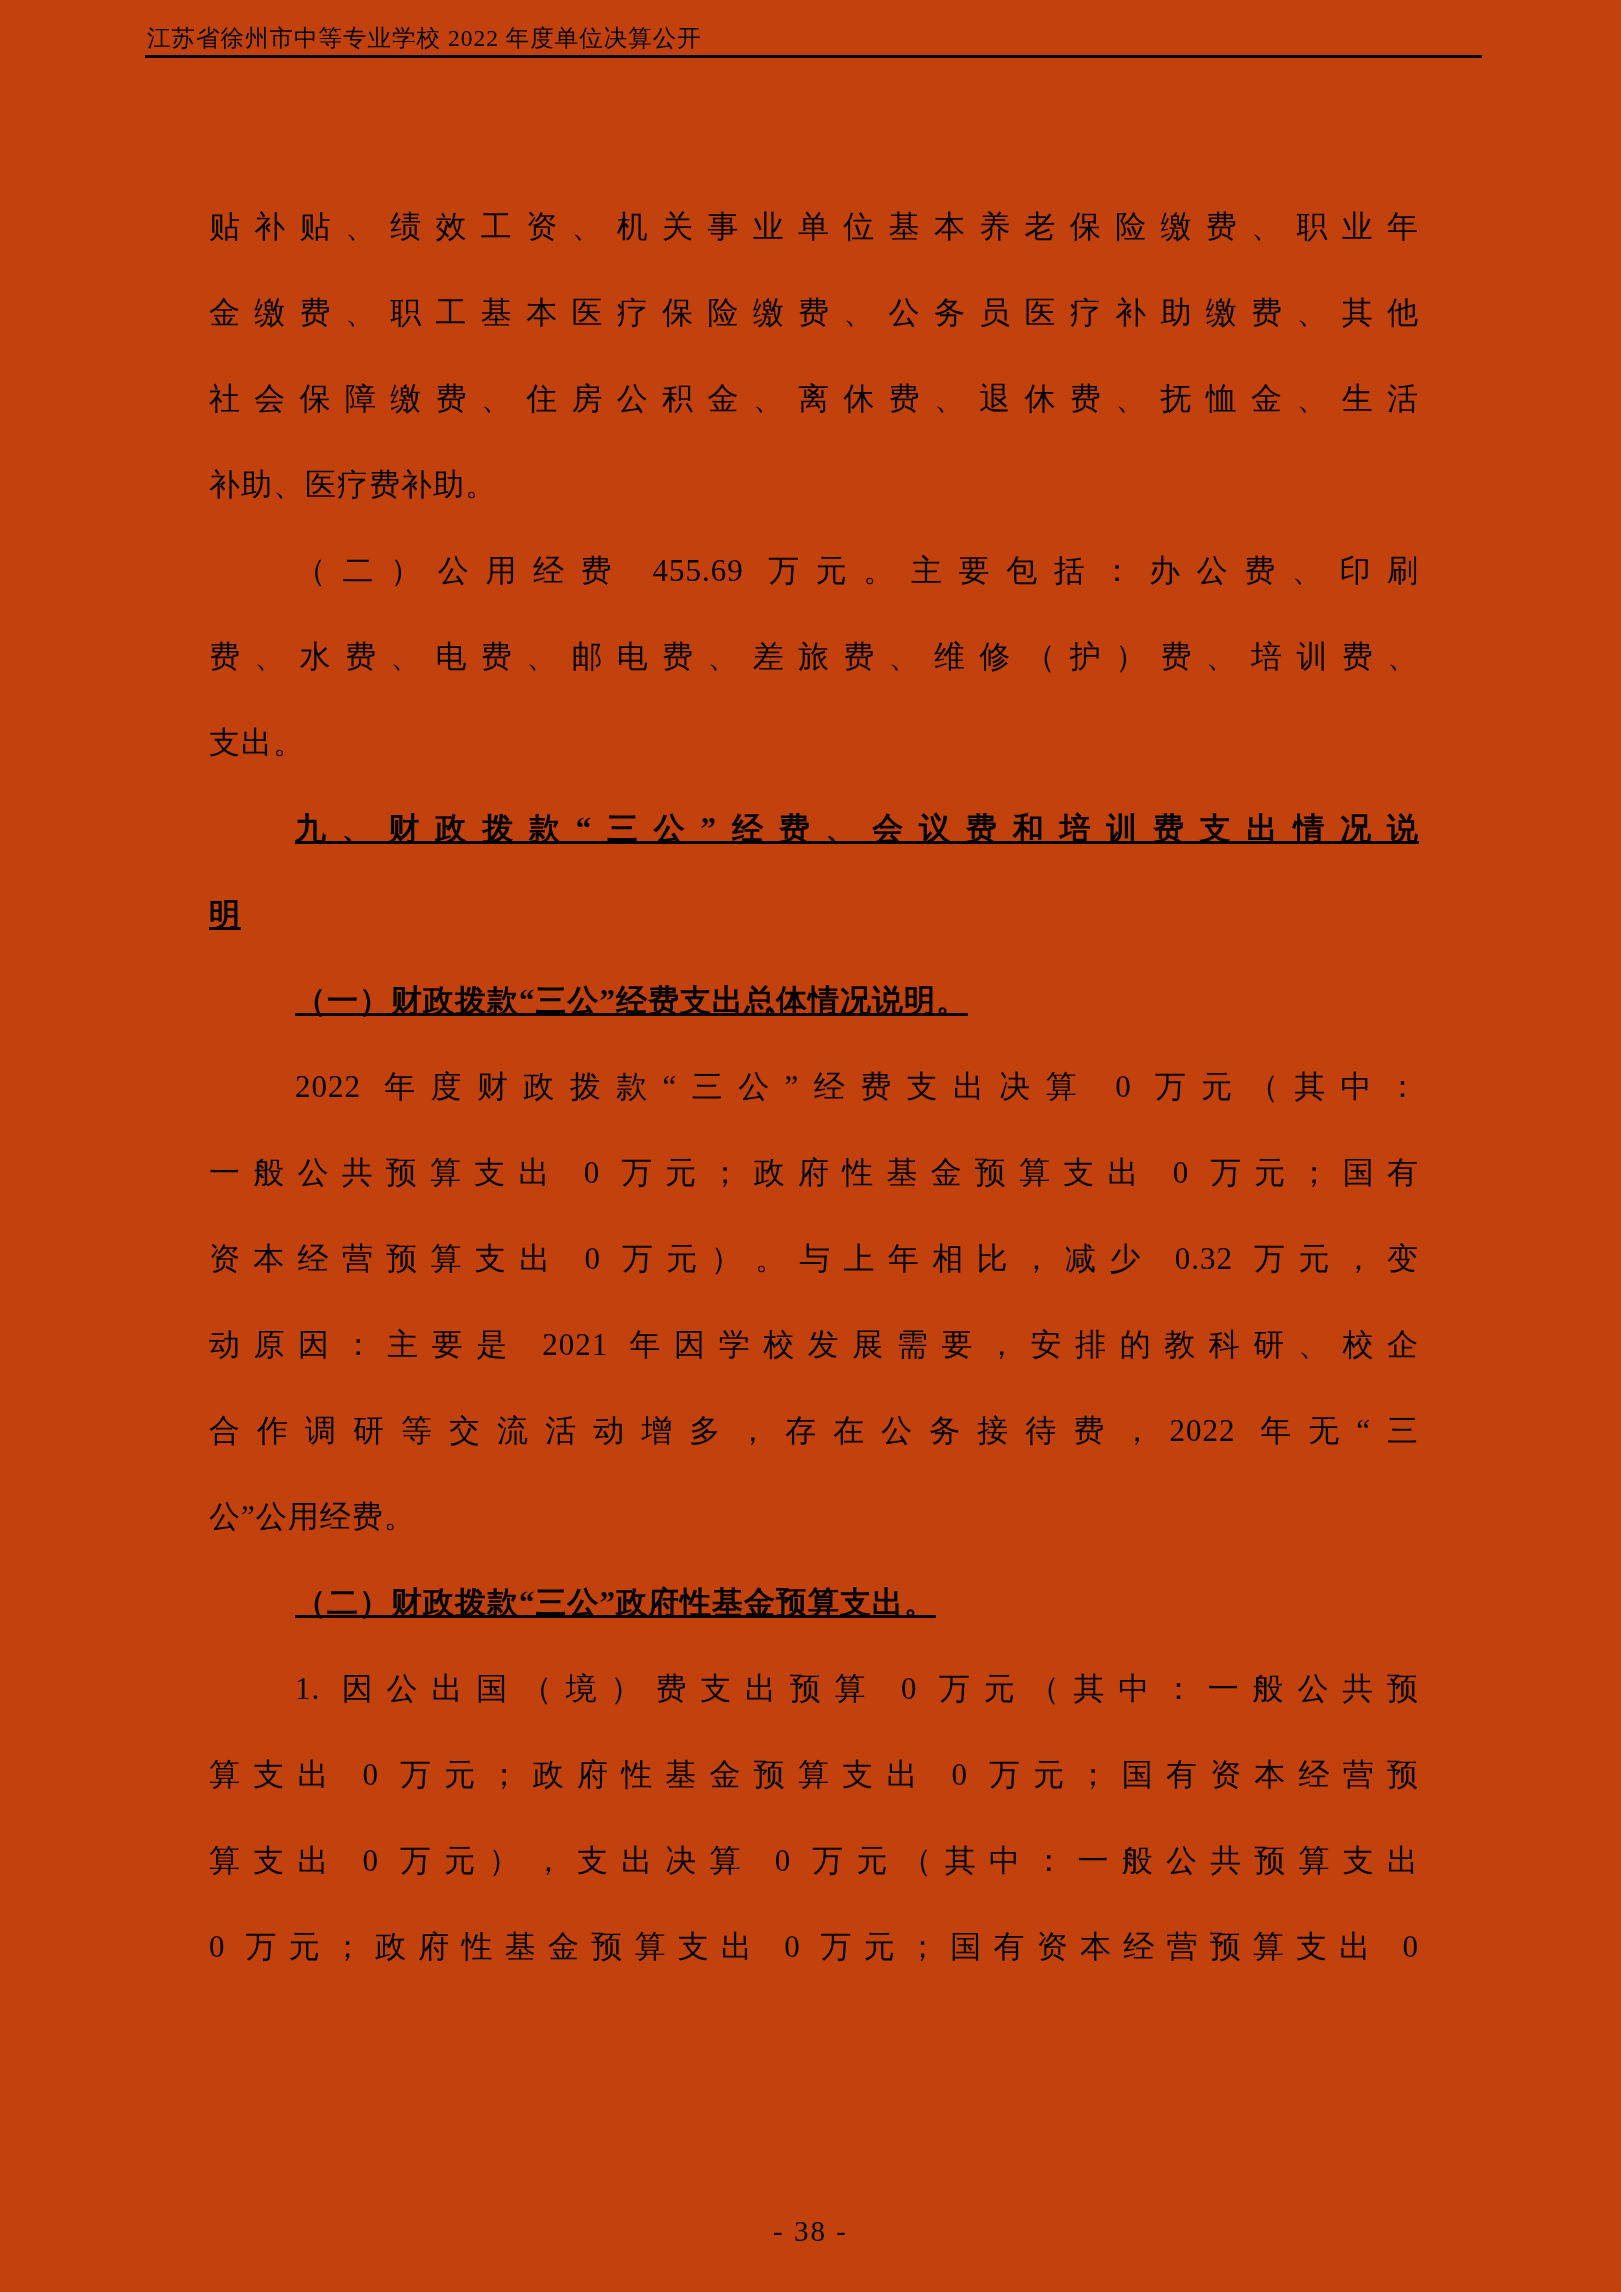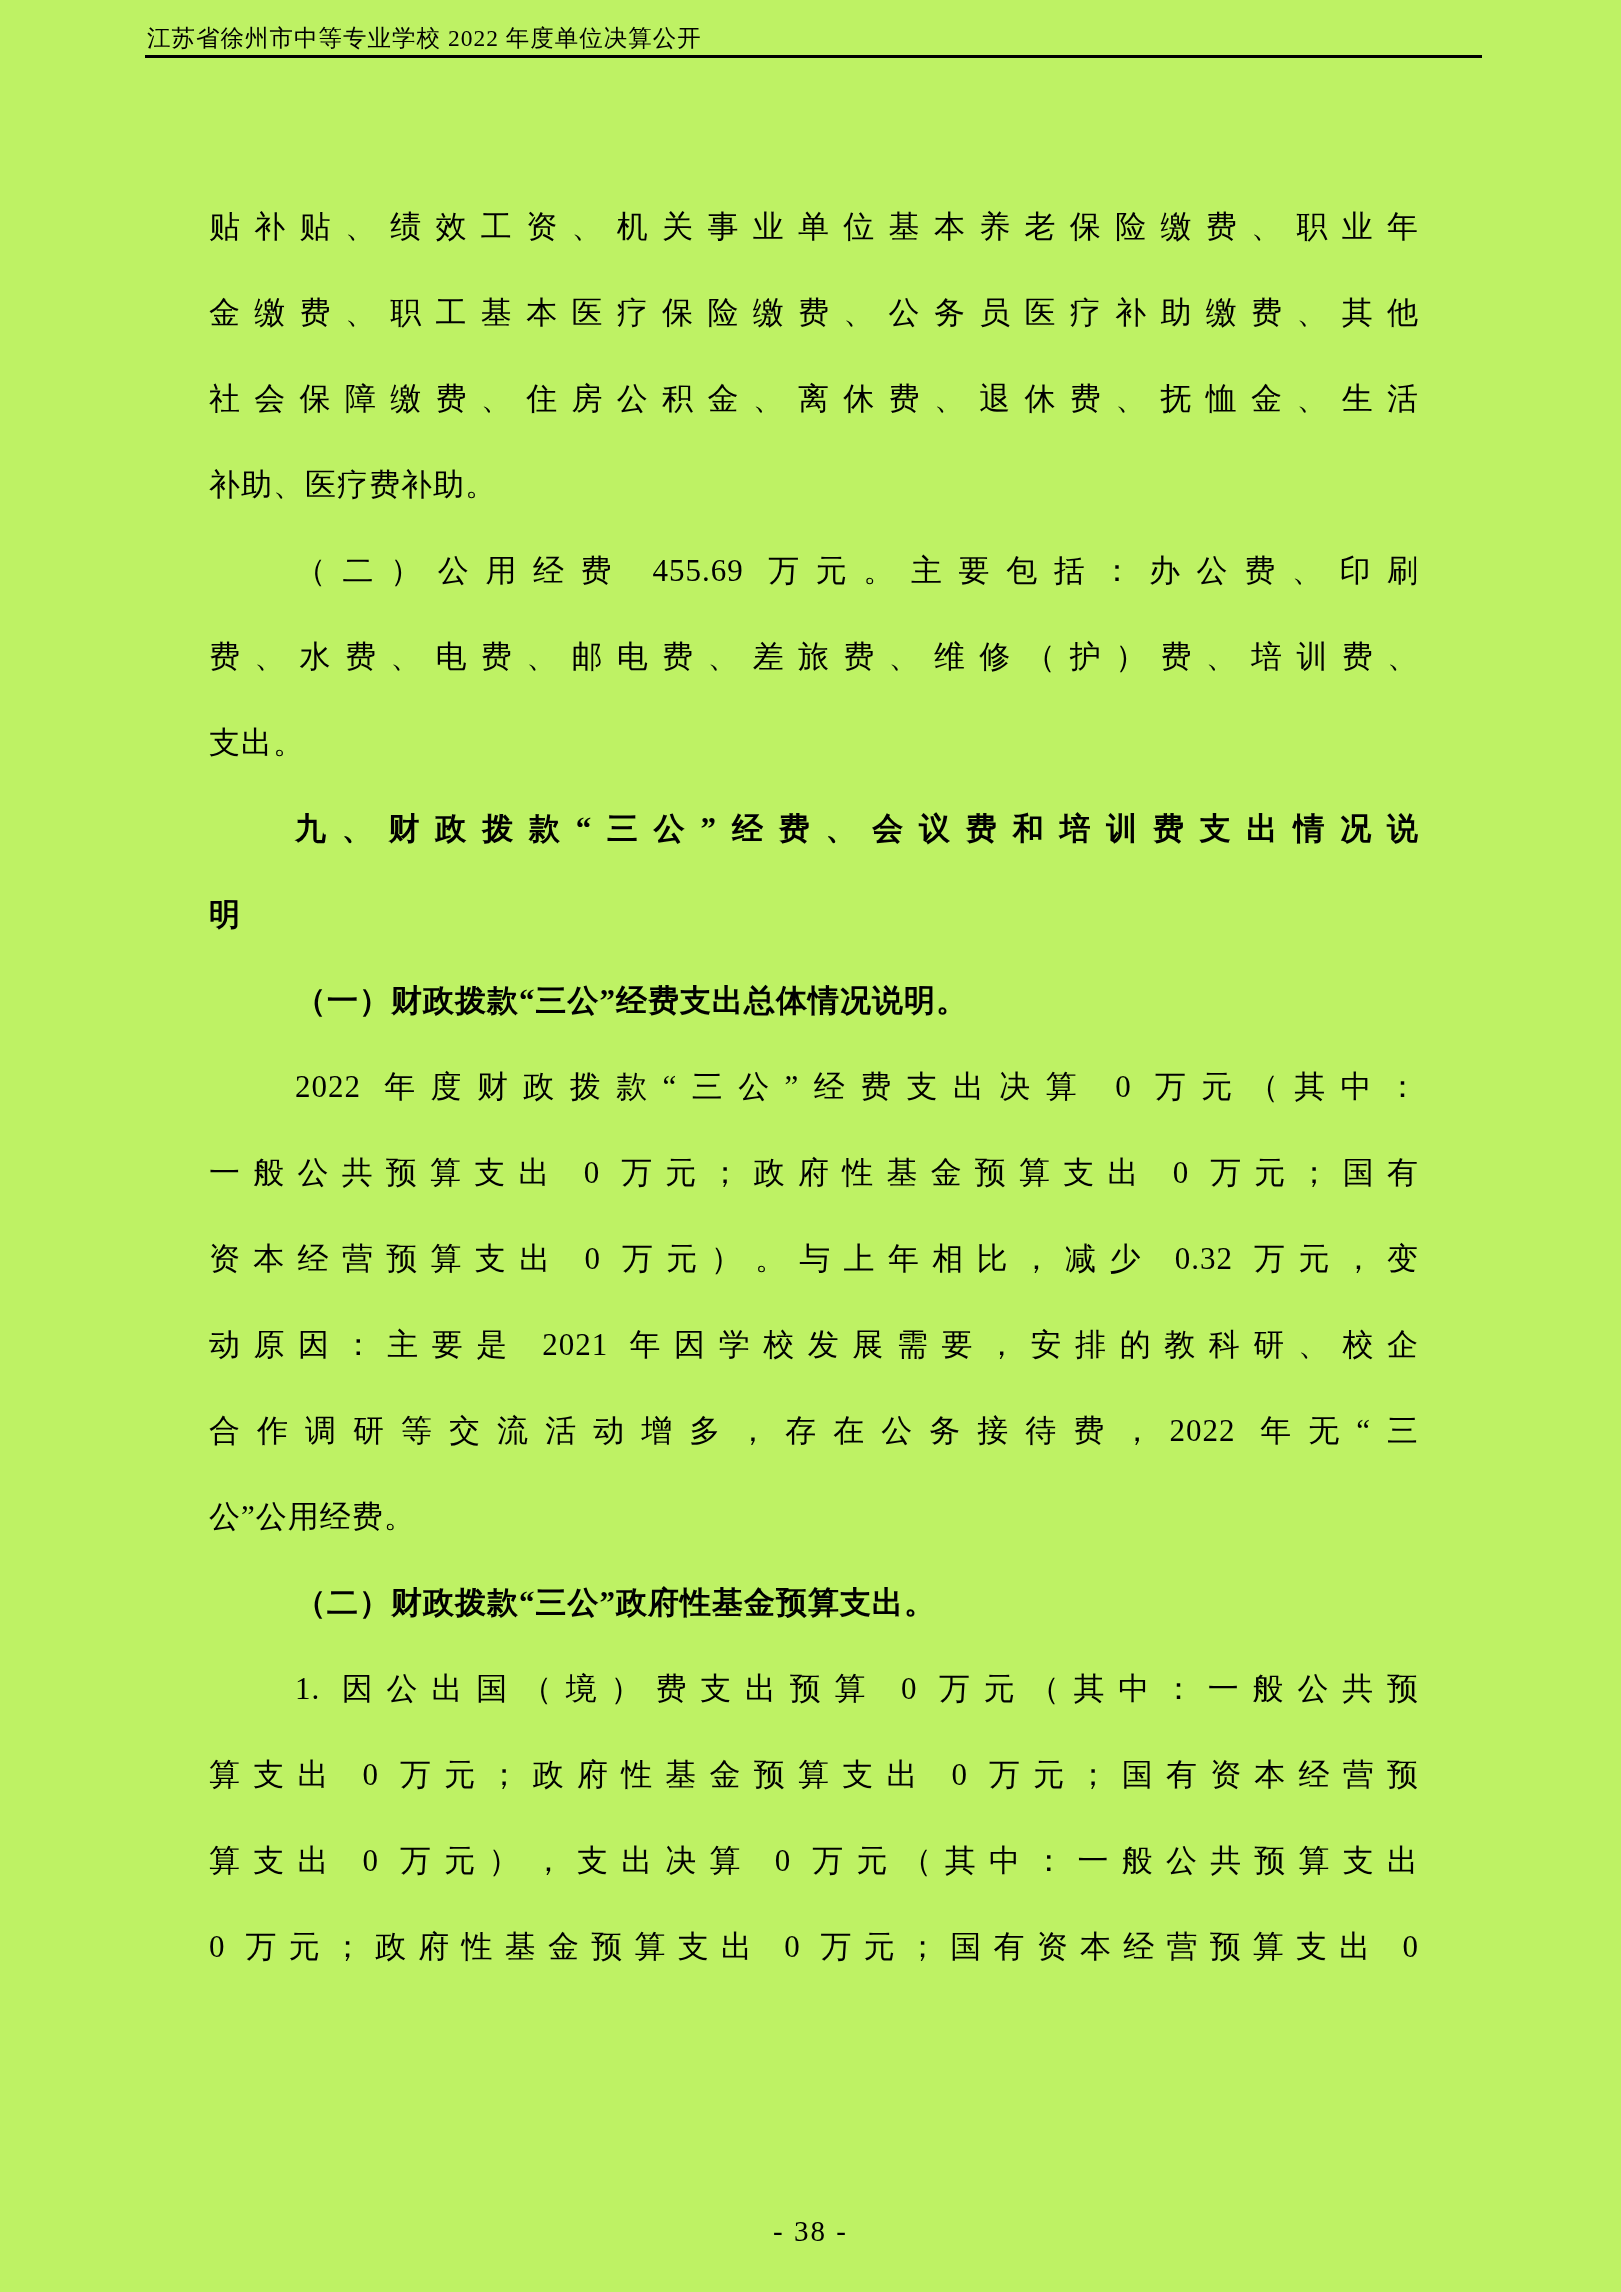--- a/index.html
+++ b/index.html
@@ -5,21 +5,21 @@
   html, body {
     margin: 0;
     padding: 0;
     background: #e8e8e8;
   }
   .page {
     position: relative;
     width: 1621px;
     height: 2293px;
     margin: 0 auto;
-    background: #bef264;
+    background: #c2410c;
     color: #000000;
     font-family: "Liberation Serif", "DejaVu Serif", serif;
     overflow: hidden;
   }
   .header-title {
     position: absolute;
     left: 147px;
     top: 21.6px;
     font-size: 23.5px;
     letter-spacing: 1px;
@@ -49,20 +49,21 @@
   .line.justify {
     text-align: justify;
     text-align-last: justify;
     text-justify: inter-character;
   }
   .line.indent {
     text-indent: 86px;
   }
   .line.bold {
     font-weight: bold;
+    text-decoration: underline;
   }
   .footer {
     position: absolute;
     left: 0;
     top: 2215px;
     width: 100%;
     text-align: center;
     font-size: 29px;
     letter-spacing: 2px;
   }

